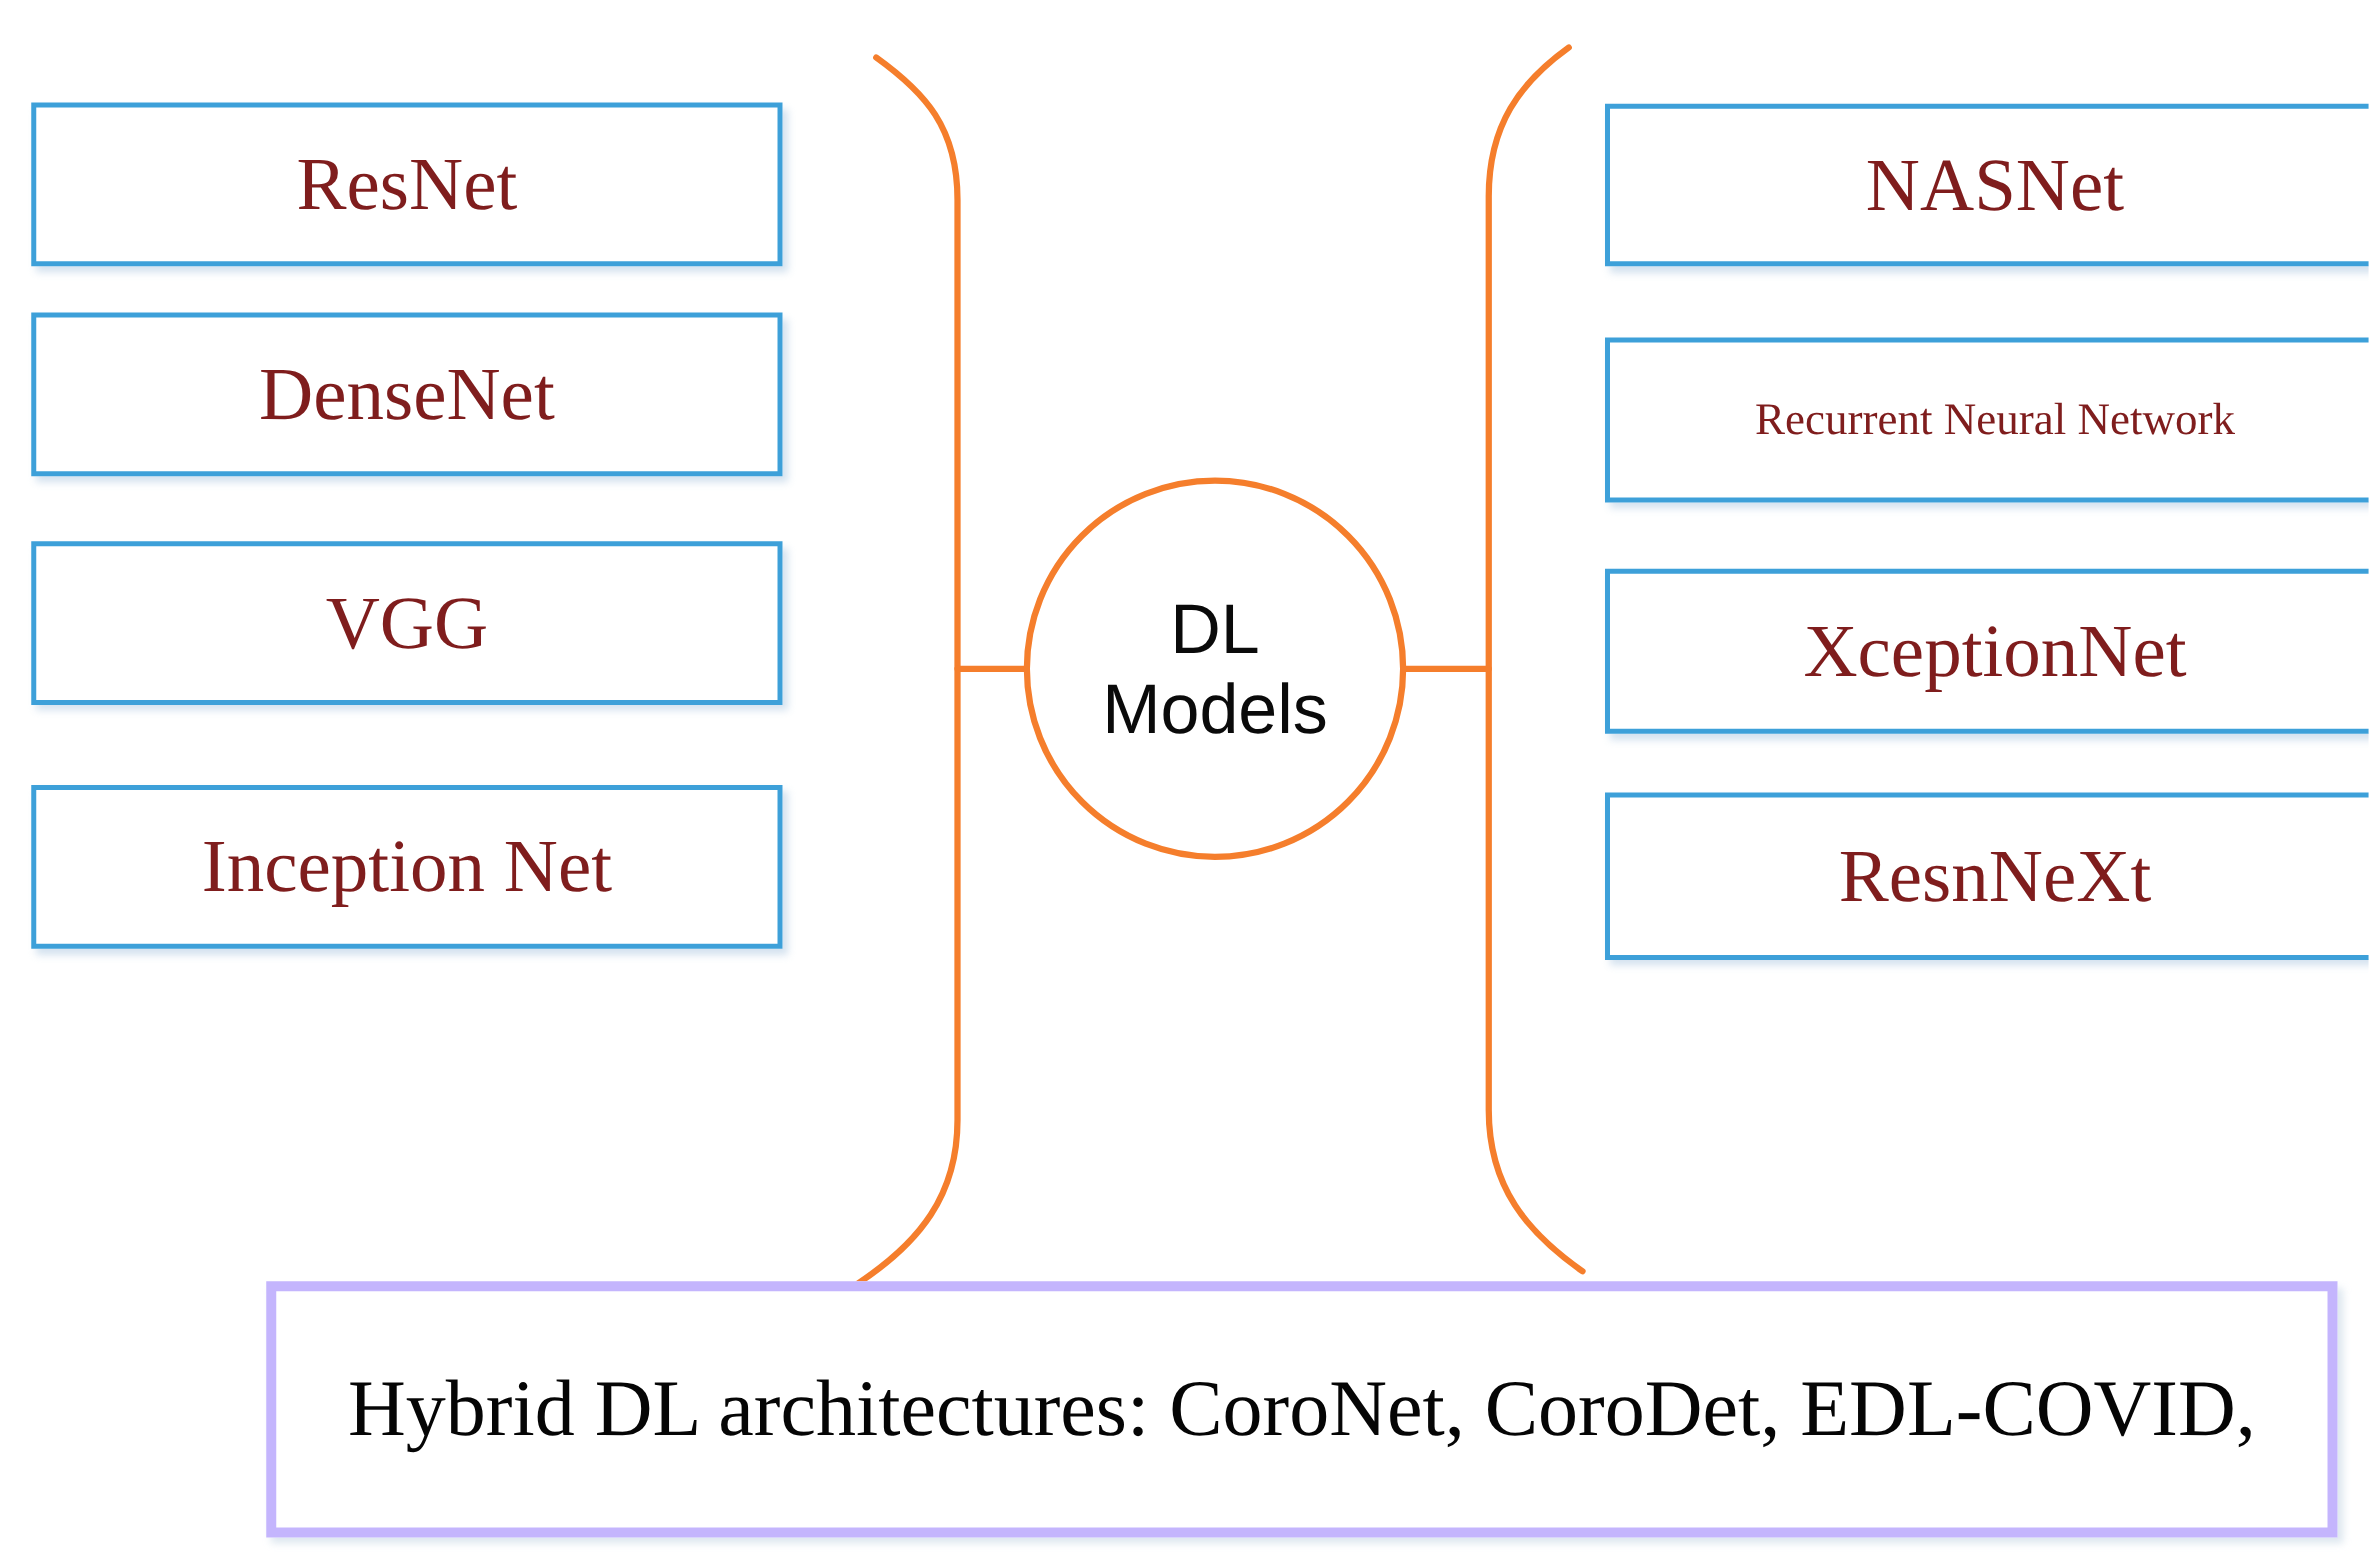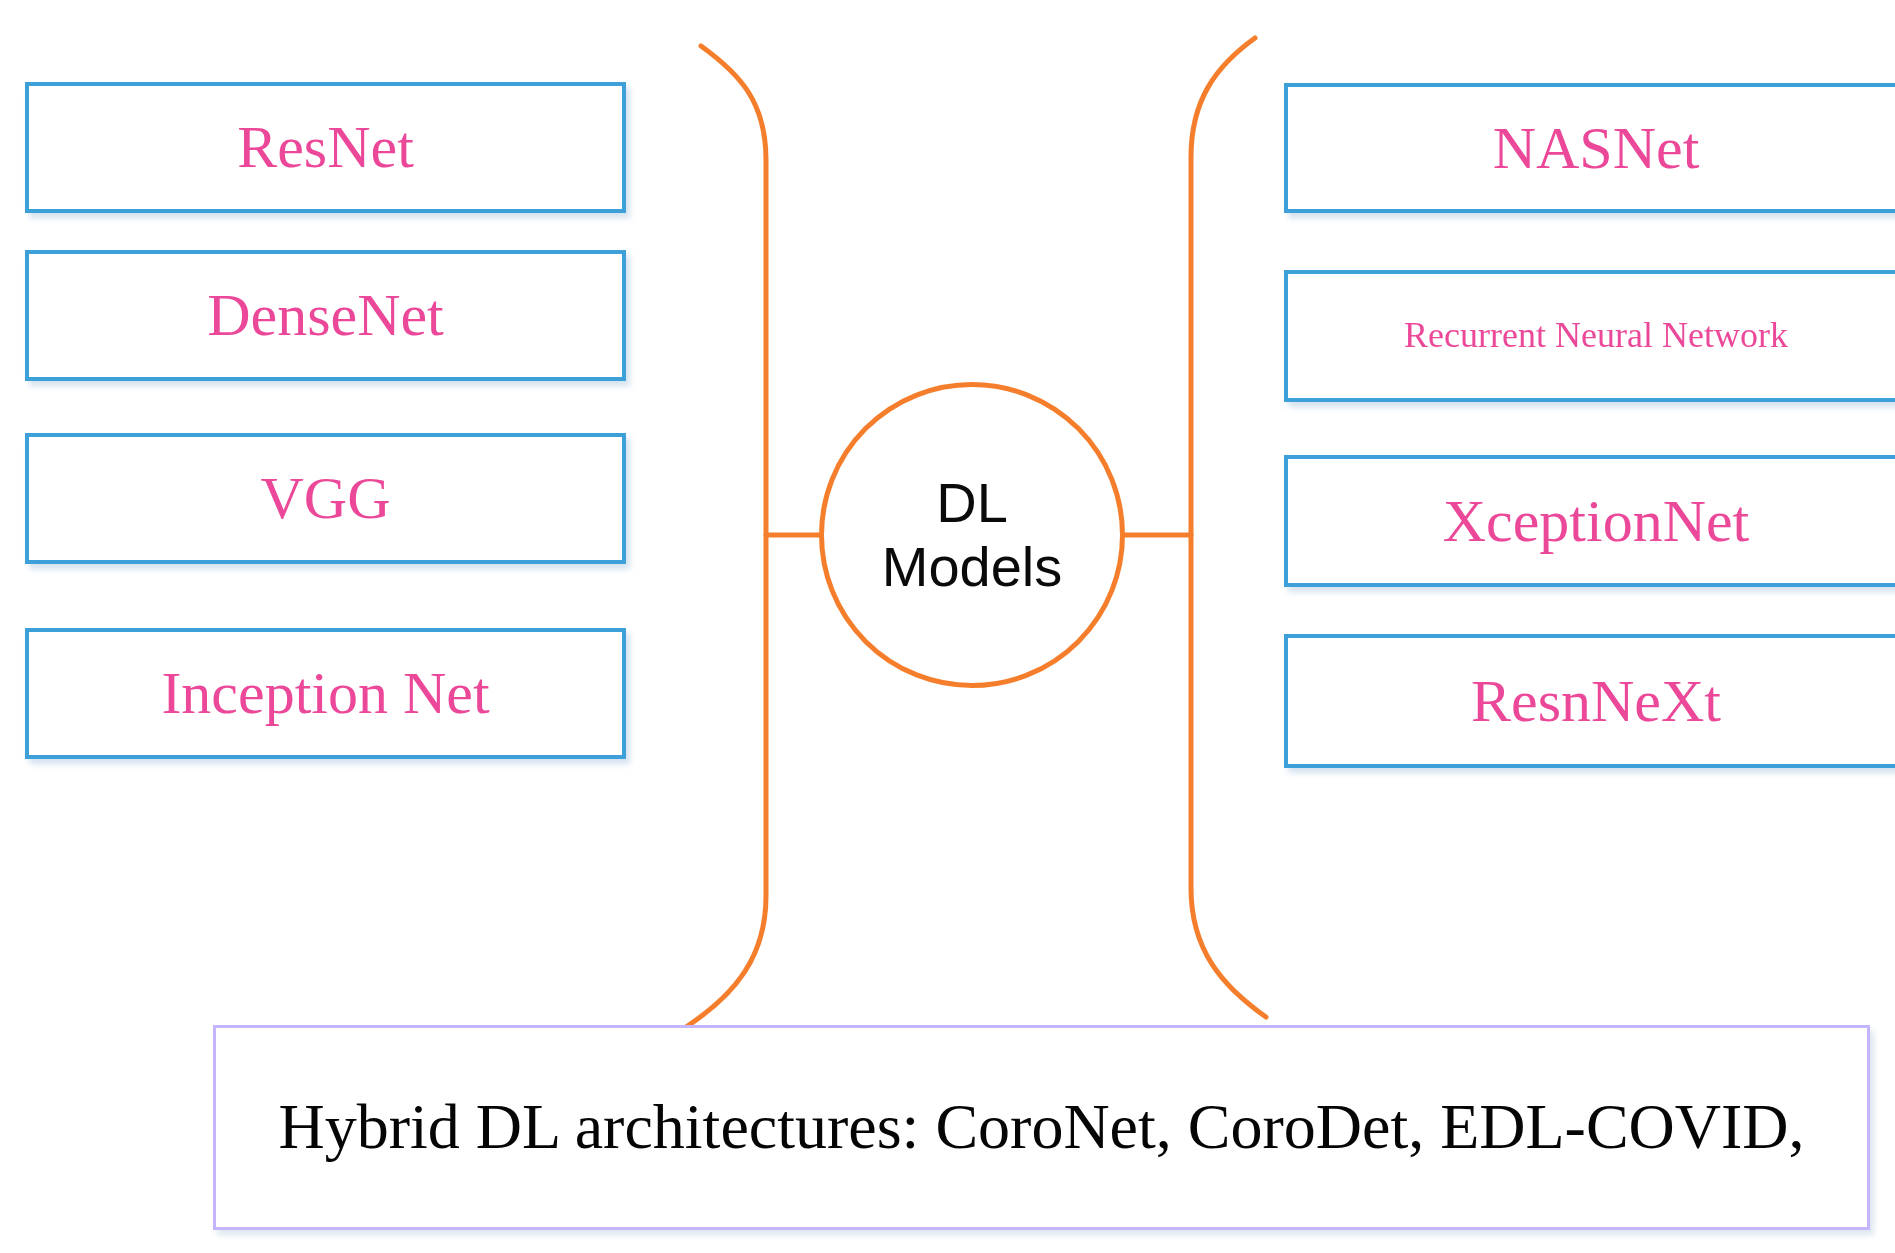--- a/index.html
+++ b/index.html
@@ -12,40 +12,40 @@
   }
   #brace-layer{position:absolute;left:0;top:0;z-index:1;}
   .model-box{
     position:absolute;
     box-sizing:border-box;
     background:#ffffff;
     border:4px solid #3da0d9;
     box-shadow:4px 5px 6px rgba(160,190,220,0.45);
     display:flex;align-items:center;justify-content:center;
     text-align:right;
-    font-size:60px;line-height:1.05;color:#ec4899;
+    font-size:60px;line-height:1.05;color:#7f1d1d;
     z-index:2;
   }
   .left-col{left:25px;width:601px;height:131px;}
   .right-col{left:1272px;width:624px;margin-left:12px;}
   .center-circle{
     position:absolute;left:819px;top:382px;width:306px;height:306px;
     box-sizing:border-box;
     border:5px solid #f57e2c;border-radius:50%;
     background:#ffffff;
     display:flex;flex-direction:column;align-items:center;justify-content:center;
     font-family:"Liberation Sans", sans-serif;
     font-size:56px;line-height:1.15;color:#0a0a0a;
     z-index:3;
   }
   .hybrid-box{
     position:absolute;left:213px;top:1025px;width:1657px;height:205px;
     box-sizing:border-box;
     background:#ffffff;
-    border:3px solid #c4b5fd;
+    border:8px solid #c4b5fd;
     box-shadow:4px 5px 6px rgba(170,195,215,0.4);
     display:flex;flex-direction:row;align-items:center;justify-content:center;
     text-align:center;
     font-size:64px;line-height:1.32;color:#050505;
     z-index:2;
   }
 </style>
 </head>
 <body>
 

